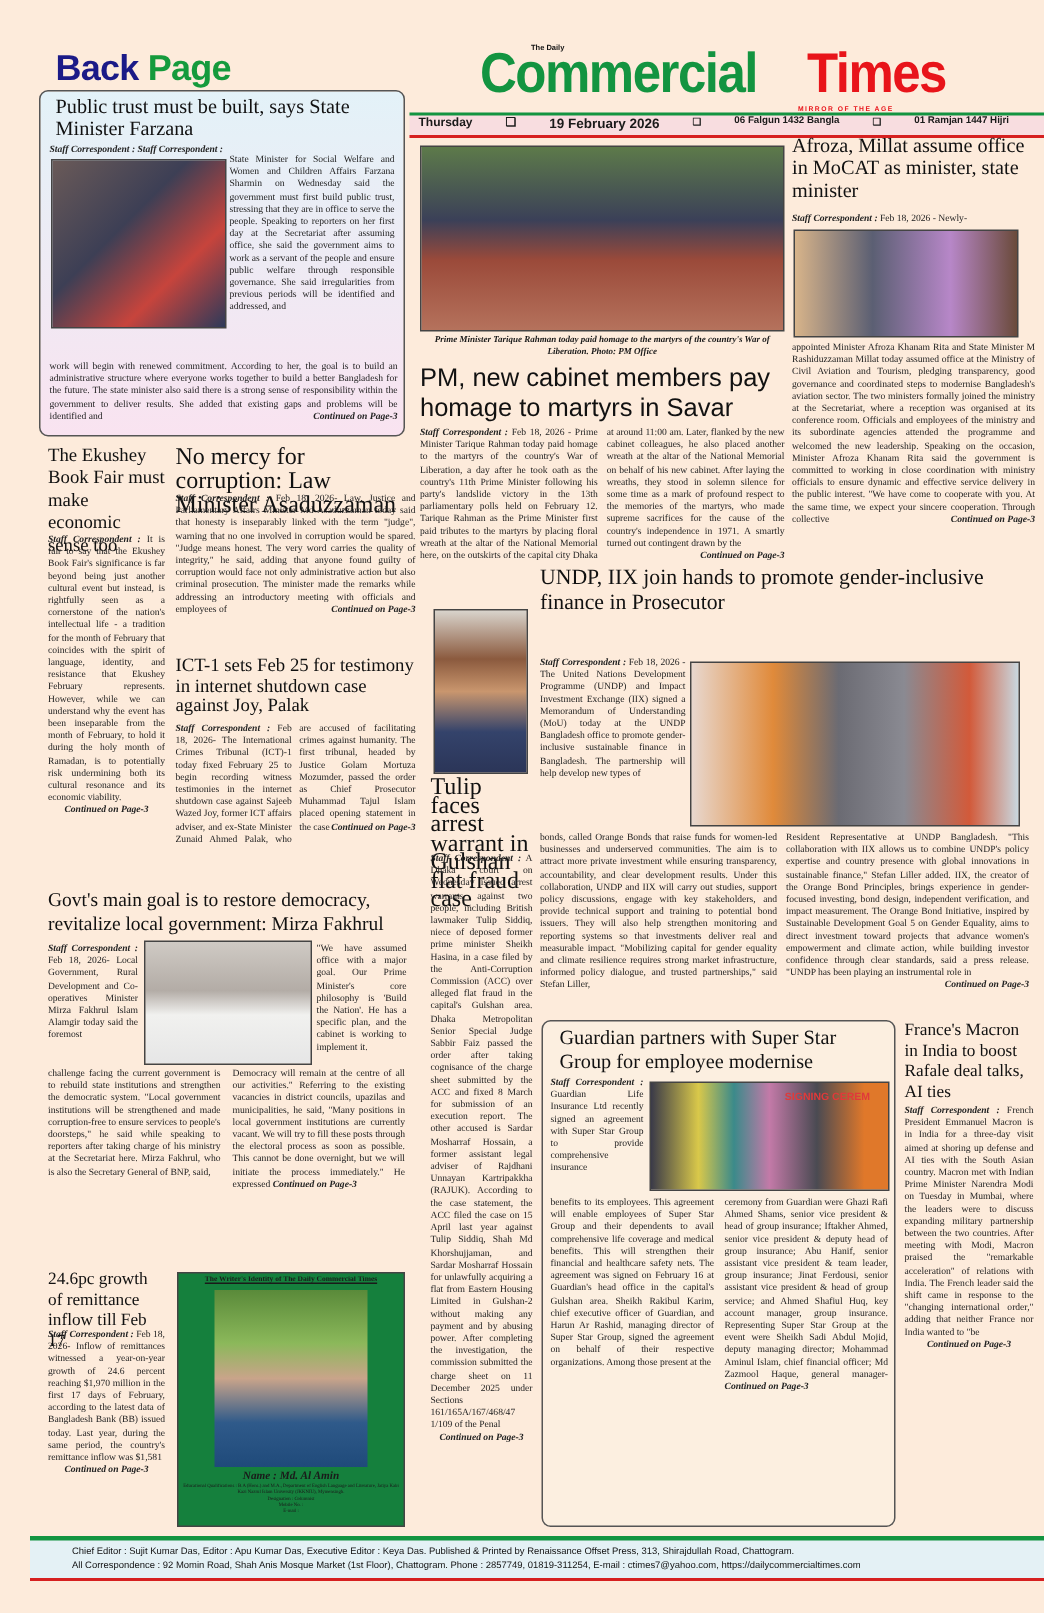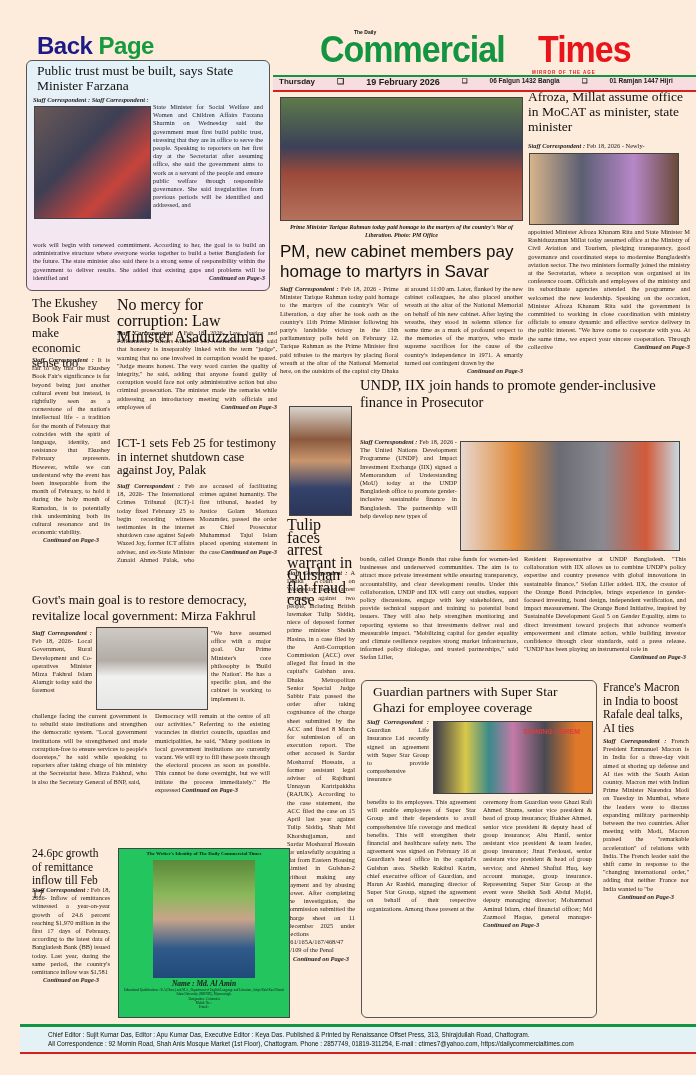--- a/index.html
+++ b/index.html
@@ -145,32 +145,32 @@
   <i>Continued on Page-3</i>
 </div>
 
 <div class="abs hd" style="left:32px;top:847px;width:78px;font-size:11.5px;line-height:13.5px">24.6pc growth of remittance inflow till Feb 17</div>
 <div class="abs txt" style="left:32px;top:886px;width:78px">
   <i>Staff Correspondent :</i>
   <span>Feb 18, 2026- Inflow of remittances witnessed a year-on-year growth of 24.6 percent reaching $1,970 million in the first 17 days of February, according to the latest data of Bangladesh Bank (BB) issued today. Last year, during the same period, the country's remittance inflow was $1,581</span>
   <div style="text-align:center"><i>Continued on Page-3</i></div>
 </div>
 
-<div class="abs" style="left:118px;top:848px;width:172px;height:170px;border:1px solid #444;background:#22c55e;padding:2px">
+<div class="abs" style="left:118px;top:848px;width:152px;height:170px;border:1px solid #444;background:#15803d;padding:2px">
   <div style="font-size:5px;font-weight:bold;text-decoration:underline;text-align:center;white-space:nowrap;overflow:hidden">The Writer's Identity of The Daily Commercial Times</div>
   <div style="margin:4px auto 0;width:102px;height:118px;background:linear-gradient(#5a8a3a,#8bb85a 30%,#c9a48a 50%,#2f5a8a 75%,#1f4a7a)"></div>
   <div style="font-size:7.5px;font-weight:bold;font-style:italic;text-align:center;margin-top:1px">Name : Md. Al Amin</div>
   <div style="font-size:3.2px;line-height:4px;text-align:center">Educational Qualifications : B.A (Hons.) and M.A., Department of English Language and Literature, Jatiya Kabi Kazi Nazrul Islam University (JKKNIU), Mymensingh.</div>
   <div style="font-size:3.2px;text-align:center;margin-top:1px">Designation : Columnist</div>
   <div style="font-size:3.2px;text-align:center">Mobile No. :</div>
   <div style="font-size:3.2px;text-align:center">E-mail :</div>
 </div>
 
 <div class="abs box" style="left:361px;top:680px;width:236px;height:338px;background:#fcefe0;padding:3px 5px">
-  <div class="hd" style="font-size:13.5px;line-height:16px;padding:0 6px">Guardian partners with Super Star Ghazi for employee coverage</div>
+  <div class="hd" style="font-size:13.5px;line-height:16px;padding:0 6px">Guardian partners with Super Star Group for employee modernise</div>
   <div class="photo" style="position:absolute;left:71px;top:40px;width:160px;height:73px;background:linear-gradient(90deg,#3a3a48,#d9c84a 20%,#3b8a8a 35%,#c37aa8 50%,#4a4a52 70%,#e0782a 90%)">
     <span style="position:absolute;right:12px;top:6px;font-family:'Liberation Sans',sans-serif;font-size:7px;color:#e03a3a;font-weight:bold">SIGNING CEREM</span>
   </div>
   <div class="txt" style="width:62px;margin-top:2px">
     <i>Staff Correspondent :</i>
     <span>Guardian Life Insurance Ltd recently signed an agreement with Super Star Group to provide comprehensive insurance</span>
   </div>
   <div class="txt" style="position:absolute;left:5px;top:117px;width:109px">
     <span>benefits to its employees. This agreement will enable employees of Super Star Group and their dependents to avail comprehensive life coverage and medical benefits. This will strengthen their financial and healthcare safety nets. The agreement was signed on February 16 at Guardian's head office in the capital's Gulshan area. Sheikh Rakibul Karim, chief executive officer of Guardian, and Harun Ar Rashid, managing director of Super Star Group, signed the agreement on behalf of their respective organizations. Among those present at the</span>
   </div>

